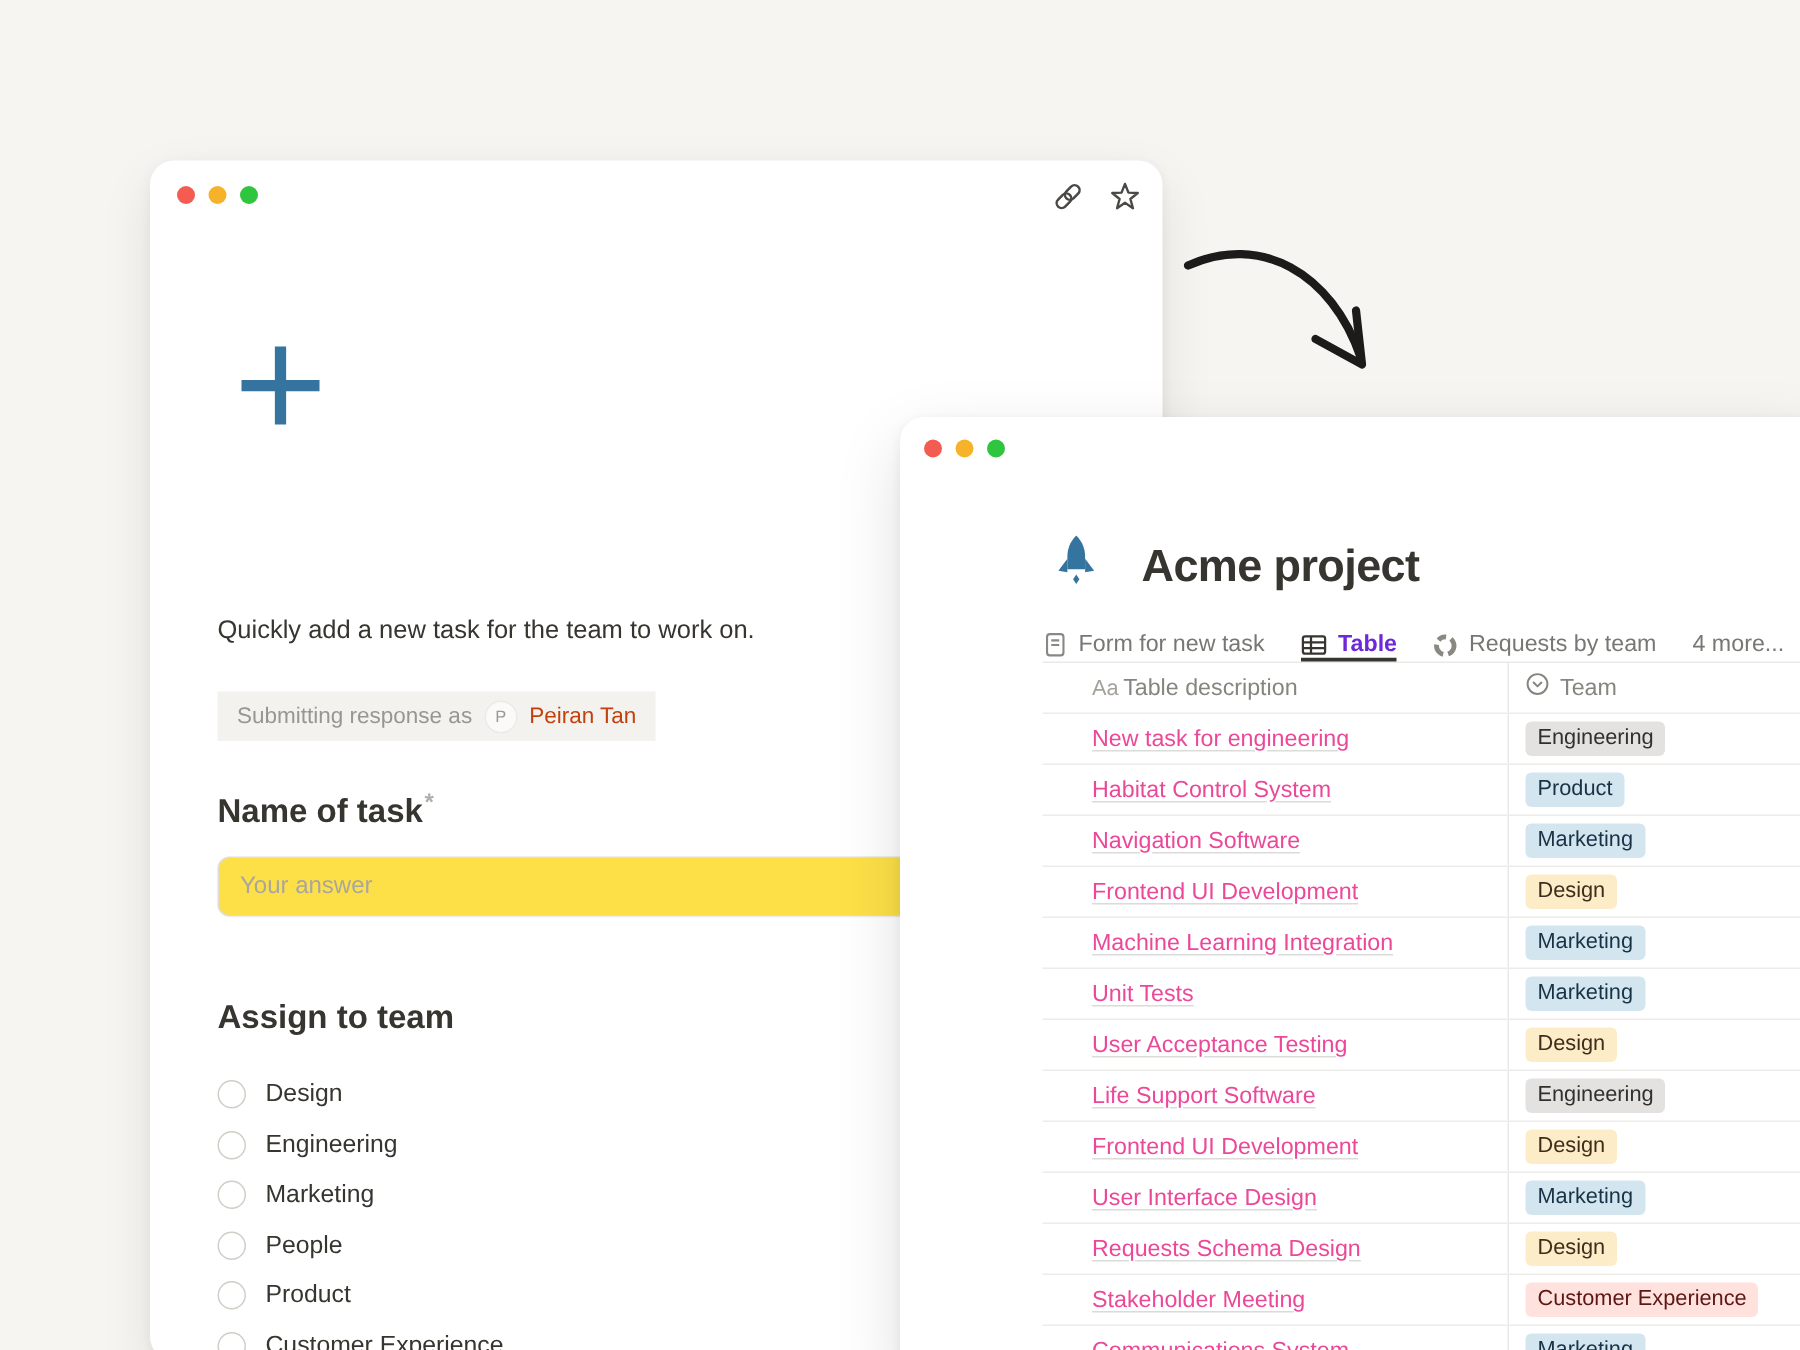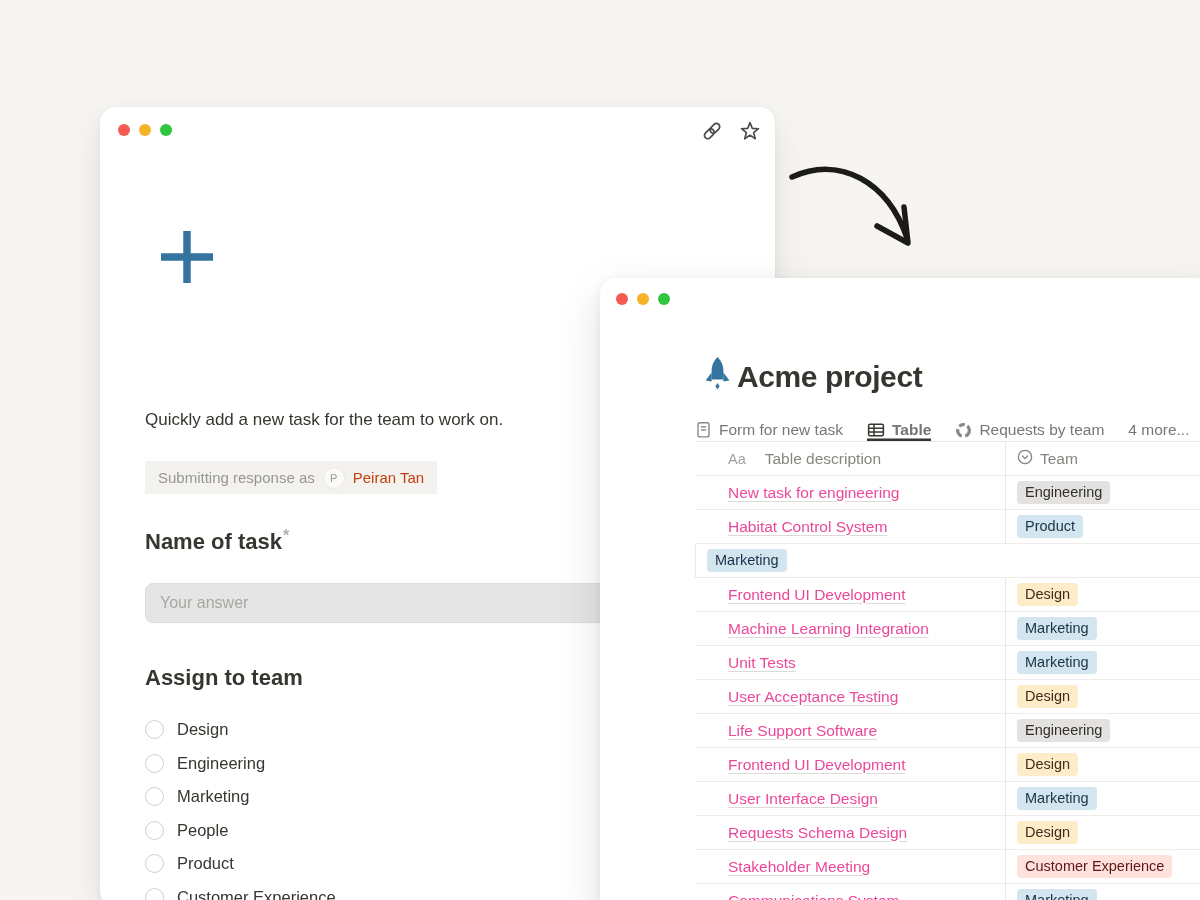--- a/index.html
+++ b/index.html
@@ -42,46 +42,46 @@
     width:20px;height:20px;border-radius:50%;background:#FBFAF8;
     display:flex;align-items:center;justify-content:center;
     font-size:11px;color:#9B9A97;box-shadow:0 0 0 1px rgba(0,0,0,0.03);
   }
   .submit-pill .who{color:#c2410c;}
   .field-label{position:absolute;margin:0;font-size:22px;font-weight:700;color:#37352F;}
   .label-name{left:45px;top:420px;}
   .label-team{left:45px;top:558px;}
   .req{color:#B1AEA8;font-size:16px;font-weight:700;vertical-align:8px;margin-left:1px;}
   .text-input{
-    position:absolute;left:45px;top:476px;width:530px;height:38px;
+    position:absolute;left:45px;top:464px;width:530px;height:38px;
     border:1px solid #DEDDD9;border-radius:8px;padding:0 14px;
     font-size:16px;font-family:"Liberation Sans",sans-serif;color:#37352F;
-    outline:none;background:#e5e5e5;box-shadow:0 1px 2px rgba(0,0,0,0.02);
+    outline:none;background:#fde047;box-shadow:0 1px 2px rgba(0,0,0,0.02);
   }
   .text-input::placeholder{color:#A9A6A0;}
   .radio-group{position:absolute;left:45px;top:613px;display:flex;flex-direction:column;}
   .radio-item{display:flex;align-items:center;gap:13px;height:19px;margin-bottom:14.5px;cursor:pointer;}
   .radio-circle{width:17px;height:17px;border:1.5px solid #D1CEC8;border-radius:50%;background:#fff;flex:0 0 auto;}
   .radio-label{font-size:16.5px;color:#37352F;}
   
-  .doc-title-row{position:absolute;left:104px;top:78px;display:flex;align-items:center;gap:6px;}
+  .doc-title-row{position:absolute;left:104px;top:78px;display:flex;align-items:center;gap:30px;}
   .doc-title{margin:0;font-size:30px;font-weight:700;letter-spacing:-0.4px;color:#37352F;}
   .tab-bar{
     position:absolute;left:95px;top:130px;right:0;height:33px;
     display:flex;align-items:stretch;gap:24px;font-size:15.5px;color:#787774;
     border-bottom:1px solid #E9E9E7;
   }
   .tab{display:flex;align-items:flex-end;gap:7px;cursor:pointer;position:relative;padding-bottom:2px;}
-  .tab.active{color:#737373;font-weight:700;box-shadow:inset 0 -2.5px 0 #37352F;}
+  .tab.active{color:#6d28d9;font-weight:700;box-shadow:inset 0 -2.5px 0 #37352F;}
   .tab svg{display:block;}
   
   .ntable{position:absolute;left:95px;top:164px;right:0;}
   .trow{display:flex;border-bottom:1px solid #EDECE9;height:33px;align-items:center;}
   .trow.head{height:33px;color:#87857F;font-size:15.5px;}
-  .c1{width:310px;box-sizing:border-box;padding-left:33px;display:flex;align-items:center;gap:19px;overflow:hidden;white-space:nowrap;}
+  .c1{width:310px;box-sizing:border-box;padding-left:33px;display:flex;align-items:center;gap:3px;overflow:hidden;white-space:nowrap;}
   .c2{flex:1;box-sizing:border-box;padding-left:11px;border-left:1px solid #E9E9E7;height:100%;display:flex;align-items:center;gap:7px;overflow:hidden;white-space:nowrap;}
   .aa-glyph{font-size:14.5px;color:#A5A29C;}
   .cell-title{
     font-size:15.5px;font-weight:500;color:#ec4899;
     text-decoration:underline;text-decoration-color:rgba(55,53,47,0.18);text-underline-offset:3px;
   }
   .tag{display:inline-block;padding:2.5px 8px;border-radius:4px;font-size:14.5px;line-height:1.25;}
   
   .arrow-wrap{position:absolute;left:778px;top:150px;z-index:2;}
 </style>
@@ -255,20 +255,23 @@
   <div class="trow">
     <div class="c1">
             <span class="cell-title">Habitat Control System</span>
           </div>
     <div class="c2">
             <span class="tag" style="background: rgb(211, 229, 239); color: rgb(24, 51, 71);">Product</span>
           </div>
   </div>
 
   <div class="trow">
+    <div class="c1">
+            <span class="cell-title">Navigation Software</span>
+          </div>
     <div class="c2">
             <span class="tag" style="background: rgb(211, 229, 239); color: rgb(24, 51, 71);">Marketing</span>
           </div>
   </div>
 
   <div class="trow">
     <div class="c1">
             <span class="cell-title">Frontend UI Development</span>
           </div>
     <div class="c2">

